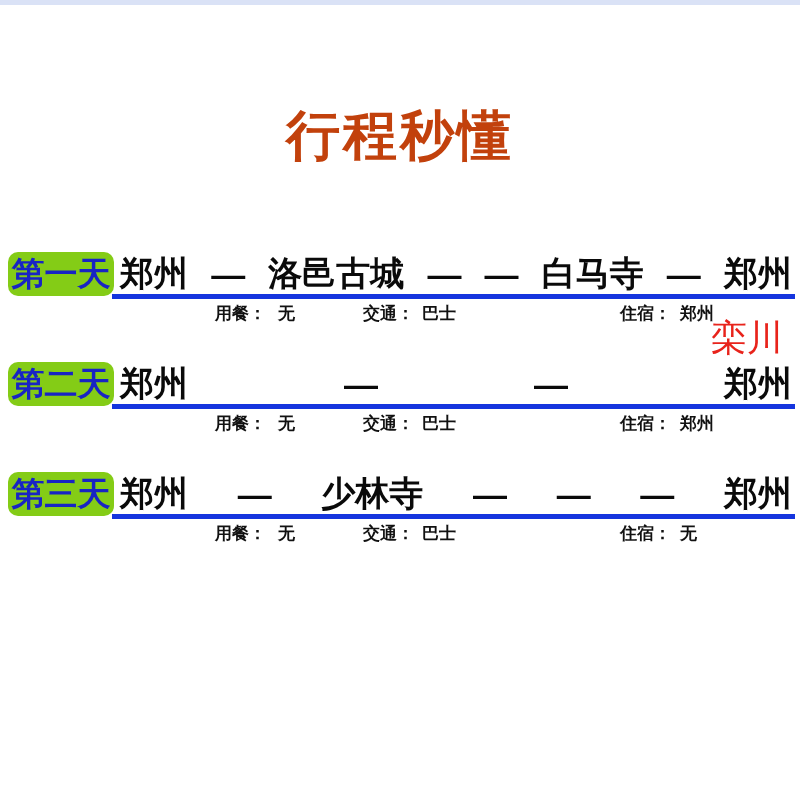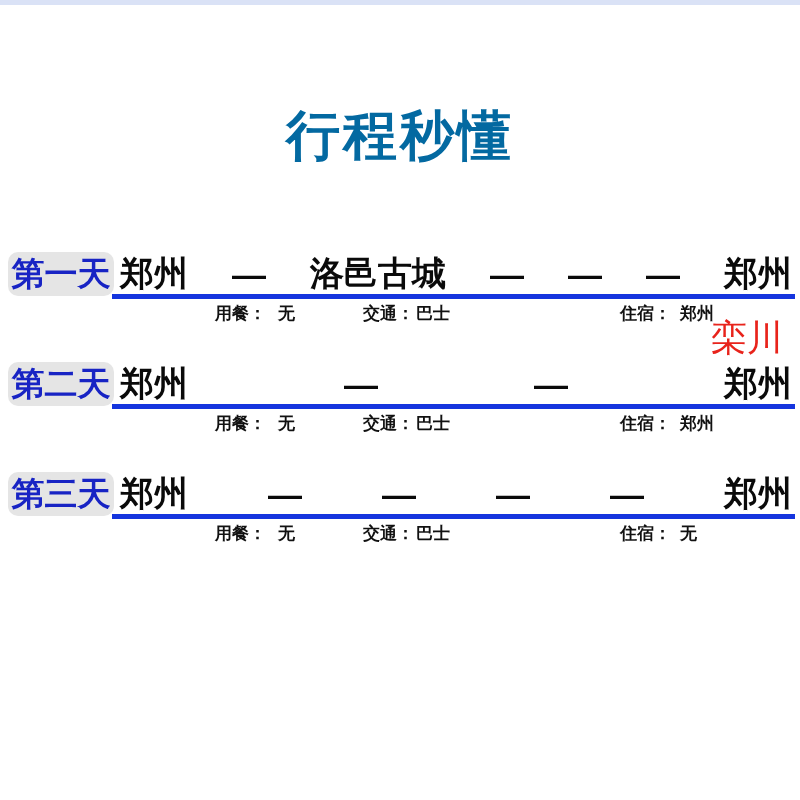--- a/index.html
+++ b/index.html
@@ -23,38 +23,38 @@
     width: 800px; height: 5px;
     background: #dae2f6;
   }
   .page-title {
     position: absolute;
     top: 100px; left: 0;
     width: 800px;
     text-align: center;
     font-size: 54px;
     font-weight: bold;
-    color: #0369a1;
+    color: #c2410c;
     letter-spacing: 3px;
     white-space: nowrap;
   }
   .day-row {
     position: absolute;
     left: 0;
     width: 800px;
     height: 76px;
   }
   .row1 { top: 252px; }
   .row2 { top: 362px; }
   .row3 { top: 472px; }
   .day-badge {
     position: absolute;
     left: 8px; top: 0;
     width: 106px; height: 44px;
-    background: #e5e5e5;
+    background: #84cc16;
     color: #1824c4;
     font-size: 33px;
     font-weight: bold;
     text-align: center;
     line-height: 44px;
     border-radius: 10px;
     z-index: 2;
   }
   .route-line {
     position: absolute;
@@ -85,21 +85,21 @@
     height: 20px;
     font-size: 17px;
     font-weight: bold;
     color: #111111;
     white-space: nowrap;
   }
   .meta-meals     { position: absolute; left: 215px; }
   .meta-transport { position: absolute; left: 363px; }
   .meta-lodging   { position: absolute; left: 620px; }
   .meta-meals .meta-value     { margin-left: 12px; }
-  .meta-transport .meta-value { margin-left: 2px; }
+  .meta-transport .meta-value { margin-left: 8px; }
   .meta-lodging .meta-value   { margin-left: 9px; }
   .annotation-red {
     position: absolute;
     left: 711px; top: 314px;
     font-size: 36px;
     font-weight: normal;
     color: #e8231b;
     white-space: nowrap;
   }
 </style>
@@ -113,20 +113,21 @@
   <div class="page-title">行程秒懂</div>
 
   <div class="day-row row1">
     <div class="day-badge">第一天</div>
     <div class="route-line">
         <span class="stop">郑州</span>
         <span class="dash">—</span>
         <span class="stop">洛邑古城</span>
         <span class="dash">—</span>
         <span class="dash">—</span>
+        <span class="stop">白马寺</span>
         <span class="dash">—</span>
         <span class="stop">郑州</span>
       </div>
     <div class="route-underline"></div>
     <div class="meta">
       <span class="meta-meals">
         <span class="meta-label">用餐：</span><span class="meta-value">无</span>
       </span>
       <span class="meta-transport">
         <span class="meta-label">交通：</span><span class="meta-value">巴士</span>
@@ -159,20 +160,21 @@
         <span class="meta-label">住宿：</span><span class="meta-value">郑州</span>
       </span>
     </div>
   </div>
 
   <div class="day-row row3">
     <div class="day-badge">第三天</div>
     <div class="route-line">
         <span class="stop">郑州</span>
         <span class="dash">—</span>
+        <span class="stop">少林寺</span>
         <span class="dash">—</span>
         <span class="dash">—</span>
         <span class="dash">—</span>
         <span class="stop">郑州</span>
       </div>
     <div class="route-underline"></div>
     <div class="meta">
       <span class="meta-meals">
         <span class="meta-label">用餐：</span><span class="meta-value">无</span>
       </span>

